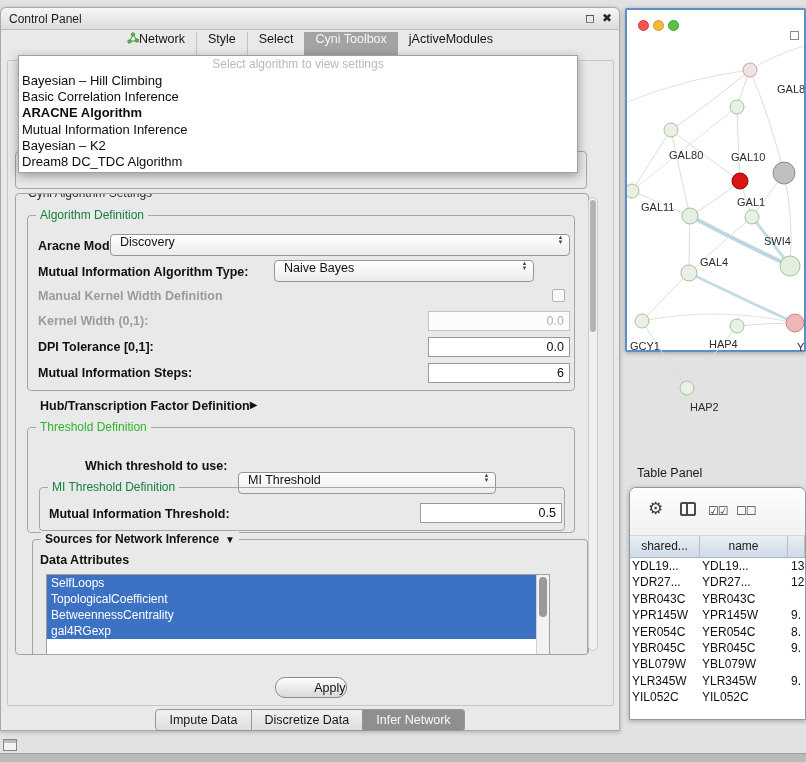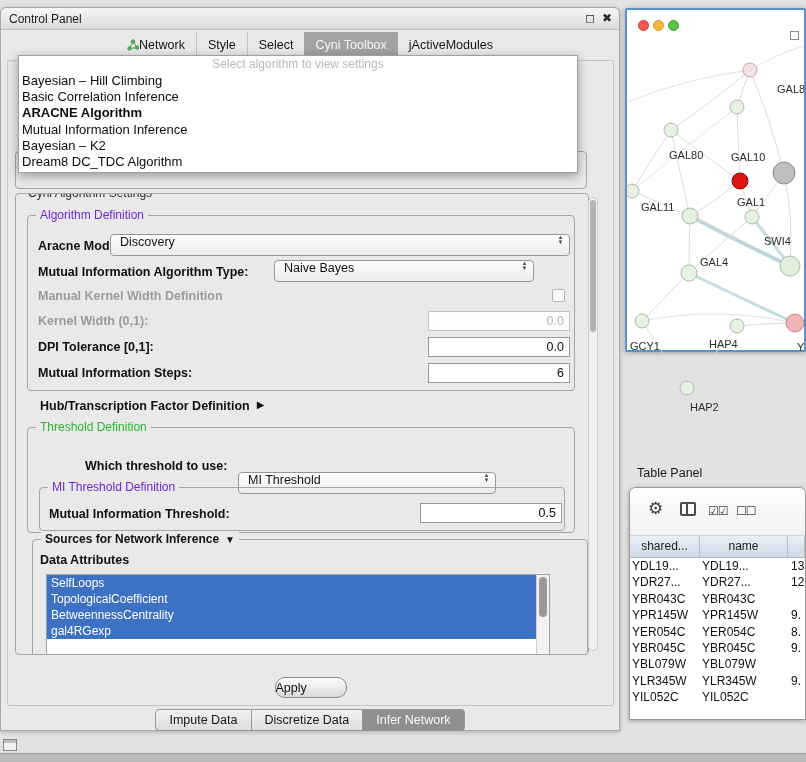--- a/index.html
+++ b/index.html
@@ -5,62 +5,62 @@
 *{box-sizing:border-box;margin:0;padding:0}
 html,body{width:806px;height:762px}
 body{background:#e2e2e2;font-family:"Liberation Sans",sans-serif;position:relative;overflow:hidden;font-size:12px;color:#111}
 
 
 .cp{position:absolute;left:0;top:7px;width:620px;height:724px;background:#e9e9e9;border:1px solid #a9a9a9;border-radius:6px 6px 0 0;box-shadow:0 1px 4px rgba(0,0,0,.25)}
 .cp-titlebar{position:absolute;left:0;top:0;right:0;height:22px;background:linear-gradient(#f6f6f6,#dcdcdc);border-bottom:1px solid #bdbdbd;border-radius:6px 6px 0 0}
 .cp-title{position:absolute;left:8px;top:4px;font-size:12px;color:#1c1c1c}
 .cp-btns{position:absolute;right:7px;top:3px;display:flex;gap:7px;font-size:12px;color:#2a2a2a}
 .tabbar{position:absolute;left:0;top:24px;right:0;height:26px;display:flex;justify-content:center}
-.tab{display:flex;align-items:center;padding:0 11px;font-size:12.5px;color:#141414}
+.tab{display:flex;padding:0 11px;font-size:12.5px;color:#141414}
 .tab + .tab{border-left:1px solid #c4c4c4}
 .tab.active{background:#a3a3a3;color:#f6f6f6;border-left:none}
 .tab.active + .tab{border-left:none}
 .cp-content{position:absolute;left:6px;top:52px;width:607px;height:646px;border:1px solid #c6c6c6;border-radius:2px}
 .ghost{position:absolute;left:7px;top:90px;width:572px;height:38px;border:1px solid #a8a8a8;border-radius:4px}
 
 .fieldset{position:absolute;border:1px solid #a5a5a5;border-radius:4px}
 .legend{position:absolute;top:-8px;left:8px;background:#e9e9e9;padding:0 4px;font-size:12px;color:#2a2a2a;white-space:nowrap}
-.legend.blue{color:#6d28d9}
+.legend.blue{color:#15803d}
 .legend.green{color:#2db52d}
 .legend.boldb{font-weight:bold;color:#111;display:flex;gap:6px;align-items:center}
 .settings{left:7px;top:132px;width:574px;height:462px;overflow:hidden}
 .algdef{left:11px;top:21px;width:548px;height:176px}
 .thr{left:11px;top:233px;width:548px;height:106px}
 .mithr{left:11px;top:59px;width:526px;height:44px}
 .sources{left:16px;top:345px;width:556px;height:122px}
 
 .lbl{position:absolute;font-size:12.5px;font-weight:bold;color:#101010;white-space:nowrap}
 .lbl.dis{color:#9b9b9b}
 .combo{position:absolute;height:22px;background:linear-gradient(#ffffff,#ececec);border:1px solid #969696;border-radius:4px;display:flex;align-items:flex-start}
 .combo-val{flex:1;padding-left:9px;font-size:12.5px;color:#111;overflow:hidden;white-space:nowrap}
 .combo-arrows{width:15px;display:flex;flex-direction:column;align-items:center;justify-content:center;line-height:4.5px;padding-right:2px}
 .combo-arrows i{font-style:normal;font-size:6px;color:#4a4a4a}
 .checkbox{position:absolute;width:13px;height:13px;border:1px solid #b2b2b2;border-radius:2px;background:#fafafa}
 .tfield{position:absolute;height:20px;background:#fff;border:1px solid #989898;display:flex;align-items:center;justify-content:flex-end}
 .tfield .tval{padding-right:5px;font-size:12.5px;color:#0d0d0d}
 .tfield.disabled{border-color:#c3c3c3;background:#fcfcfc}
 .tfield.disabled .tval{color:#b3b3b3}
-.hubrow{position:absolute;display:flex;gap:7px}
+.hubrow{position:absolute;display:flex;}
 .hubrow .lbl{position:static}
 .tri{font-size:10px;color:#111}
 
 .srclist{position:absolute;left:13px;top:34px;width:504px;height:86px;background:#fff;border:1px solid #9f9f9f;overflow:hidden}
 .src-item{height:16px;line-height:16px;padding-left:4px;font-size:12px}
 .src-item.selected{background:#3c71c4;color:#fff}
 .srclist-scroll{position:absolute;right:0;top:0;bottom:0;width:13px;background:#f2f2f2;border-left:1px solid #cfcfcf}
 .srclist-thumb{position:absolute;left:2px;right:2px;top:2px;height:40px;background:#9a9a9a;border-radius:4px}
 .vscroll{position:absolute;width:10px;background:#f0f0f0;border:1px solid #cdcdcd;border-radius:5px}
 .vthumb{position:absolute;left:1px;right:1px;background:#b3b3b3;border-radius:4px}
 
-.btn.apply{position:absolute;left:50%;transform:translateX(-50%);width:72px;height:21px;border:1px solid #8b8b8b;border-radius:10px;background:linear-gradient(#fefefe,#d9d9d9);text-align:left;line-height:20px;font-size:12.5px;color:#111}
+.btn.apply{position:absolute;left:50%;transform:translateX(-50%);width:72px;height:21px;border:1px solid #8b8b8b;border-radius:10px;background:linear-gradient(#fefefe,#d9d9d9);text-align:right;line-height:20px;font-size:12.5px;color:#111}
 .bottom-tabbar{position:absolute;left:0;right:0;top:701px;display:flex;justify-content:center}
 .btab{border:1px solid #979797;border-left:none;padding:3px 13px;font-size:12.5px;background:linear-gradient(#f1f1f1,#dedede);color:#161616}
 .btab:first-child{border-left:1px solid #979797;border-radius:4px 0 0 4px}
 .btab:last-child{border-radius:0 4px 4px 0}
 .btab.active{background:#8f8f8f;color:#f8f8f8}
 
 .popup{position:absolute;left:18px;top:55px;width:560px;height:118px;background:#fff;border:1px solid #9f9f9f;box-shadow:0 3px 10px rgba(0,0,0,.35);z-index:40}
 .popup-placeholder{height:17px;line-height:17px;text-align:center;color:#b9b9b9;font-size:12px}
 .popup-item{height:16.2px;line-height:16.2px;padding-left:3px;font-size:13px;color:#0c0c0c;white-space:nowrap}
 .popup-item.sel{font-weight:bold}

